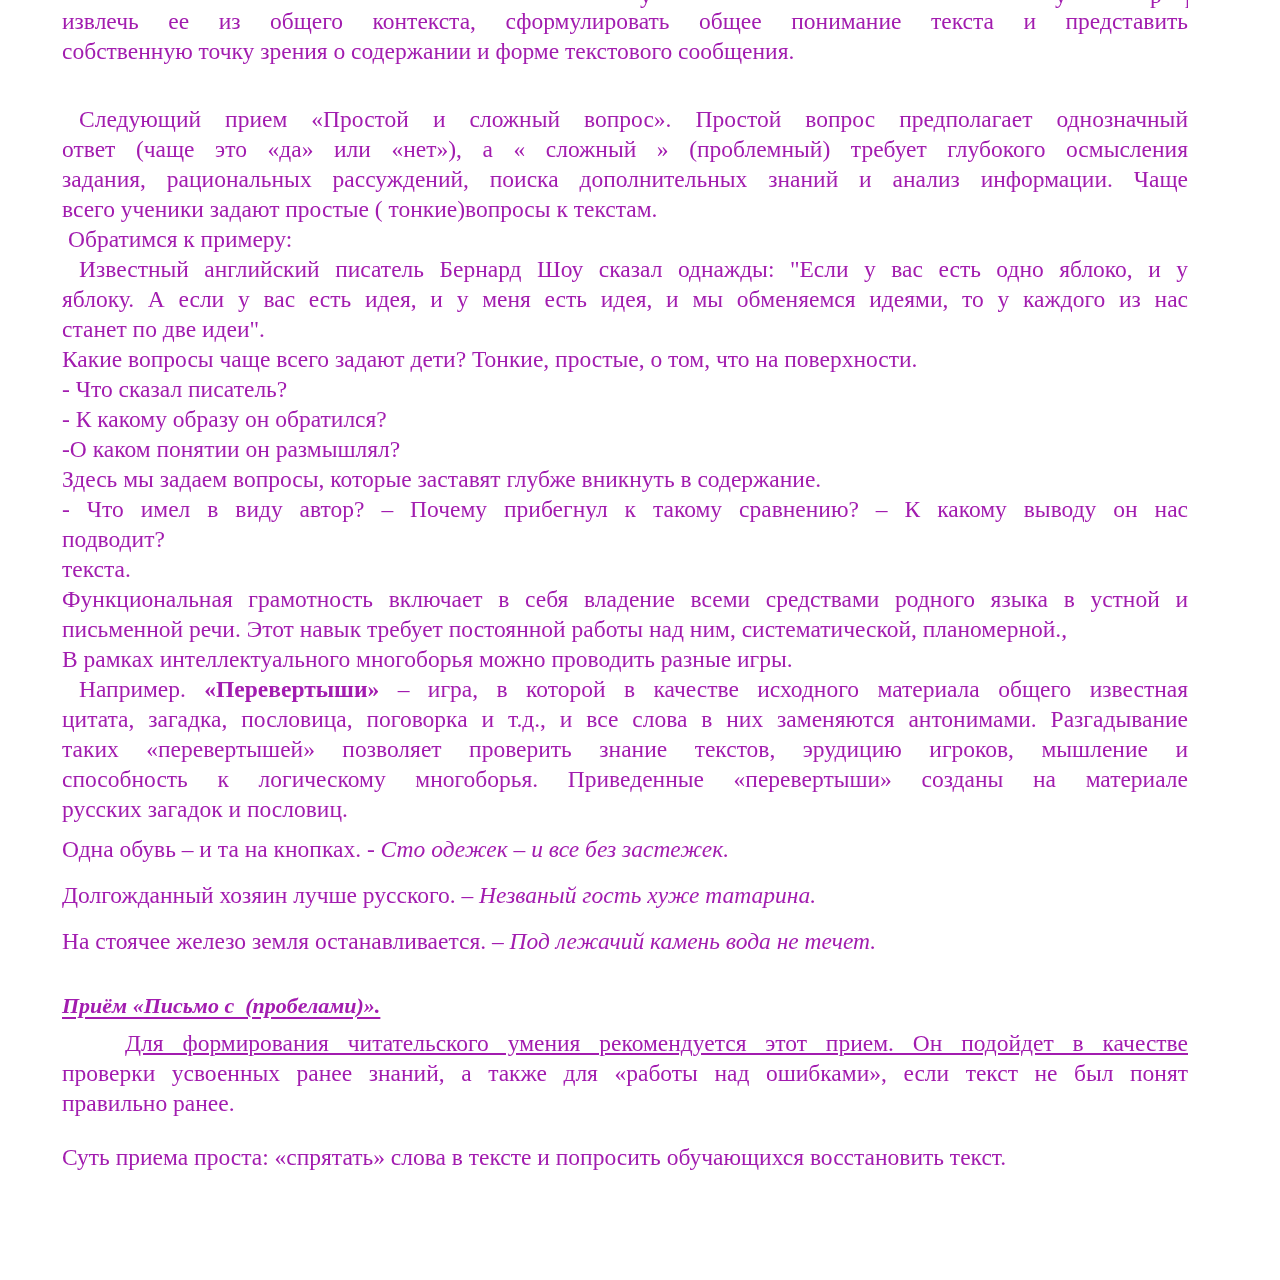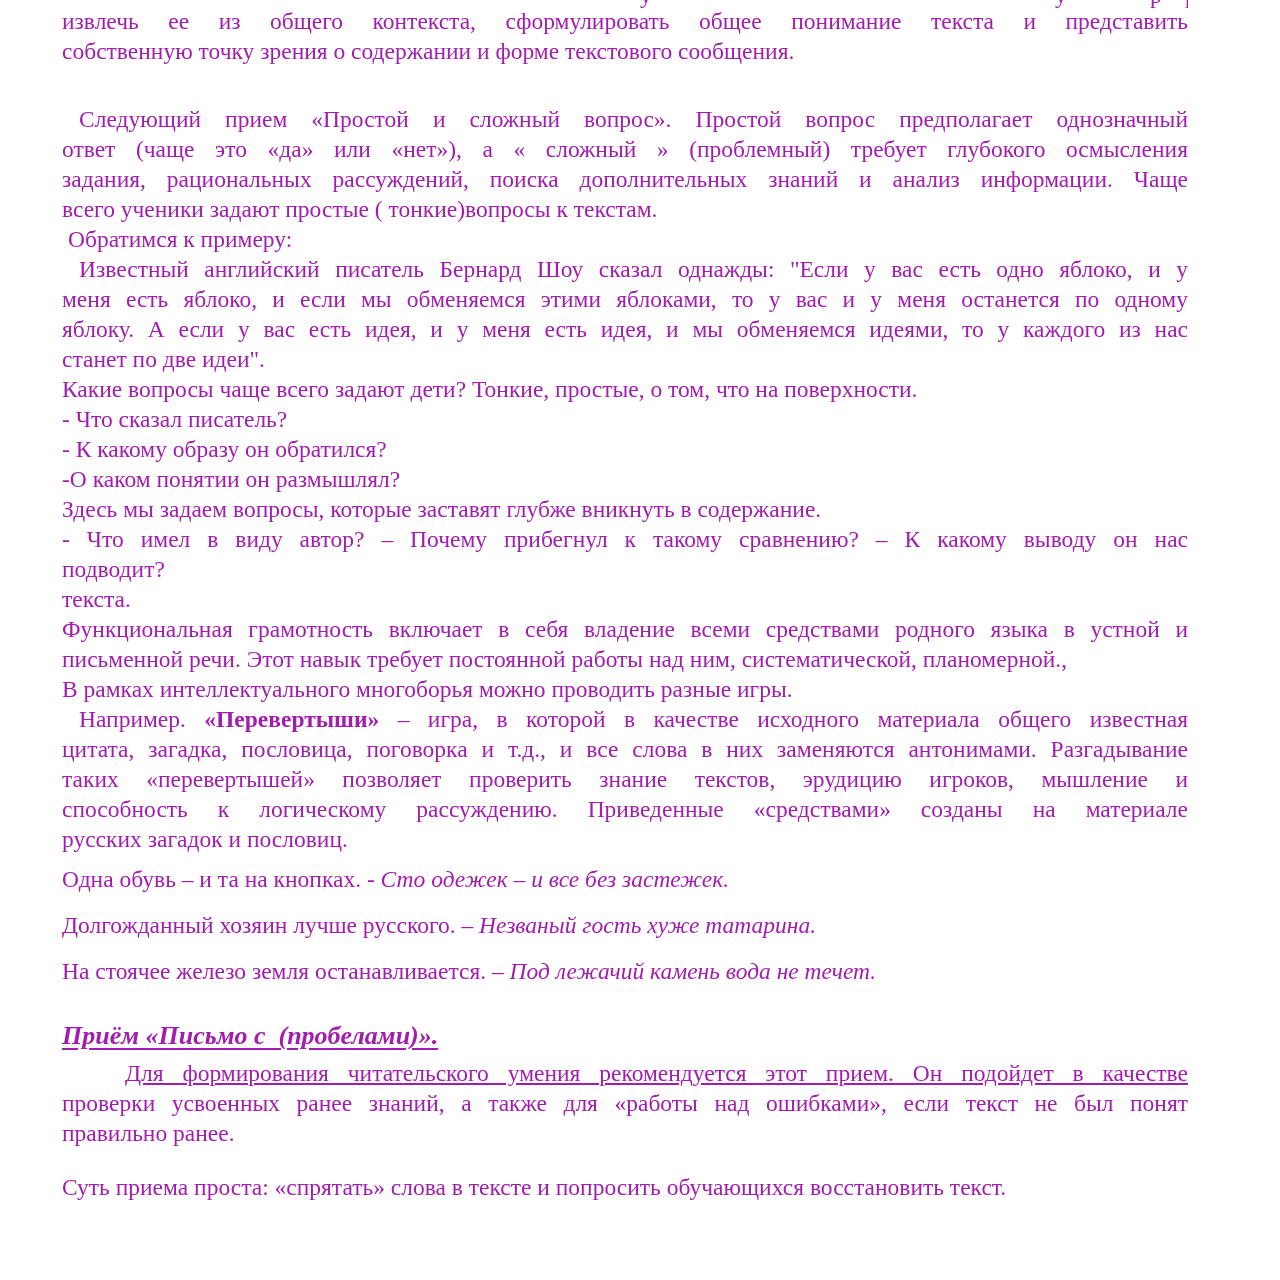--- a/index.html
+++ b/index.html
@@ -53,21 +53,21 @@
   .paragraph-indent .line:first-child { text-indent: 17px; }
   .note .line { text-indent: 6px; }
 
   .proverb-first { margin-top: 10px; }
   .proverb { margin-top: 16px; }
 
   .heading {
     margin-top: 35px;
     font-weight: bold;
     font-style: italic;
-    font-size: 26px;
+    font-size: 22px;
   }
   .heading span {
     text-decoration: underline;
     text-decoration-thickness: 2px;
     text-underline-offset: 4px;
   }
 
   .after-heading { margin-top: 7px; }
   .after-heading .line:first-child { text-indent: 63px; text-decoration: underline; }
   .closing { margin-top: 24px; }
@@ -94,21 +94,20 @@
         <div class="line full"><span>Следующий прием  «Простой  и сложный вопрос». Простой вопрос предполагает однозначный</span></div>
         <div class="line full"><span>ответ (чаще это «да» или «нет»), а « сложный » (проблемный) требует глубокого осмысления</span></div>
         <div class="line full"><span>задания, рациональных рассуждений, поиска дополнительных знаний и анализ информации. Чаще</span></div>
         <div class="line last"><span>всего ученики задают простые ( тонкие)вопросы к текстам.</span></div>
       </div>
       <div class="blk note">
         <div class="line last"><span>Обратимся к примеру:</span></div>
       </div>
       <div class="blk paragraph-indent">
         <div class="line full"><span>Известный английский писатель Бернард Шоу сказал однажды: "Если у вас есть одно яблоко, и у</span></div>
-        <div class="line full"><span>меня есть яблоко, и если мы обменяемся этими яблоками, то у вас и у меня останется по одному</span></div>
         <div class="line full"><span>яблоку. А если у вас есть идея, и у меня есть идея, и мы обменяемся идеями, то у каждого из нас</span></div>
         <div class="line last"><span>станет по две идеи".</span></div>
       </div>
       <div class="blk plain">
         <div class="line last"><span>Какие вопросы чаще всего задают дети? Тонкие, простые, о том, что на поверхности.</span></div>
       </div>
       <div class="blk plain">
         <div class="line last"><span>- Что сказал писатель?</span></div>
       </div>
       <div class="blk plain">
@@ -131,21 +130,21 @@
         <div class="line full"><span>Функциональная грамотность включает в себя владение всеми средствами родного языка в устной и</span></div>
         <div class="line last"><span>письменной речи. Этот навык требует постоянной работы над ним, систематической, планомерной.,</span></div>
       </div>
       <div class="blk plain">
         <div class="line last"><span>В рамках интеллектуального многоборья можно проводить разные игры.</span></div>
       </div>
       <div class="blk paragraph-indent">
         <div class="line full"><span>Например. </span><span class="r-bold-italic">«Перевертыши»</span><span> – игра, в которой в качестве исходного материала общего известная</span></div>
         <div class="line full"><span>цитата, загадка, пословица, поговорка и т.д., и все слова в них заменяются антонимами. Разгадывание</span></div>
         <div class="line full"><span>таких «перевертышей» позволяет проверить знание текстов, эрудицию игроков, мышление и</span></div>
-        <div class="line full"><span>способность к логическому рассуждению. Приведенные «средствами» созданы на материале</span></div>
+        <div class="line full"><span>способность к логическому многоборья. Приведенные «перевертыши» созданы на материале</span></div>
         <div class="line last"><span>русских загадок и пословиц.</span></div>
       </div>
       <div class="blk proverb-first">
         <div class="line last"><span>Одна обувь – и та на кнопках. - </span><span class="r-italic">Сто одежек – и все без застежек.</span></div>
       </div>
       <div class="blk proverb">
         <div class="line last"><span>Долгожданный хозяин лучше русского. – </span><span class="r-italic">Незваный гость хуже татарина.</span></div>
       </div>
       <div class="blk proverb">
         <div class="line last"><span>На стоячее железо земля останавливается. – </span><span class="r-italic">Под лежачий камень вода не течет.</span></div>

